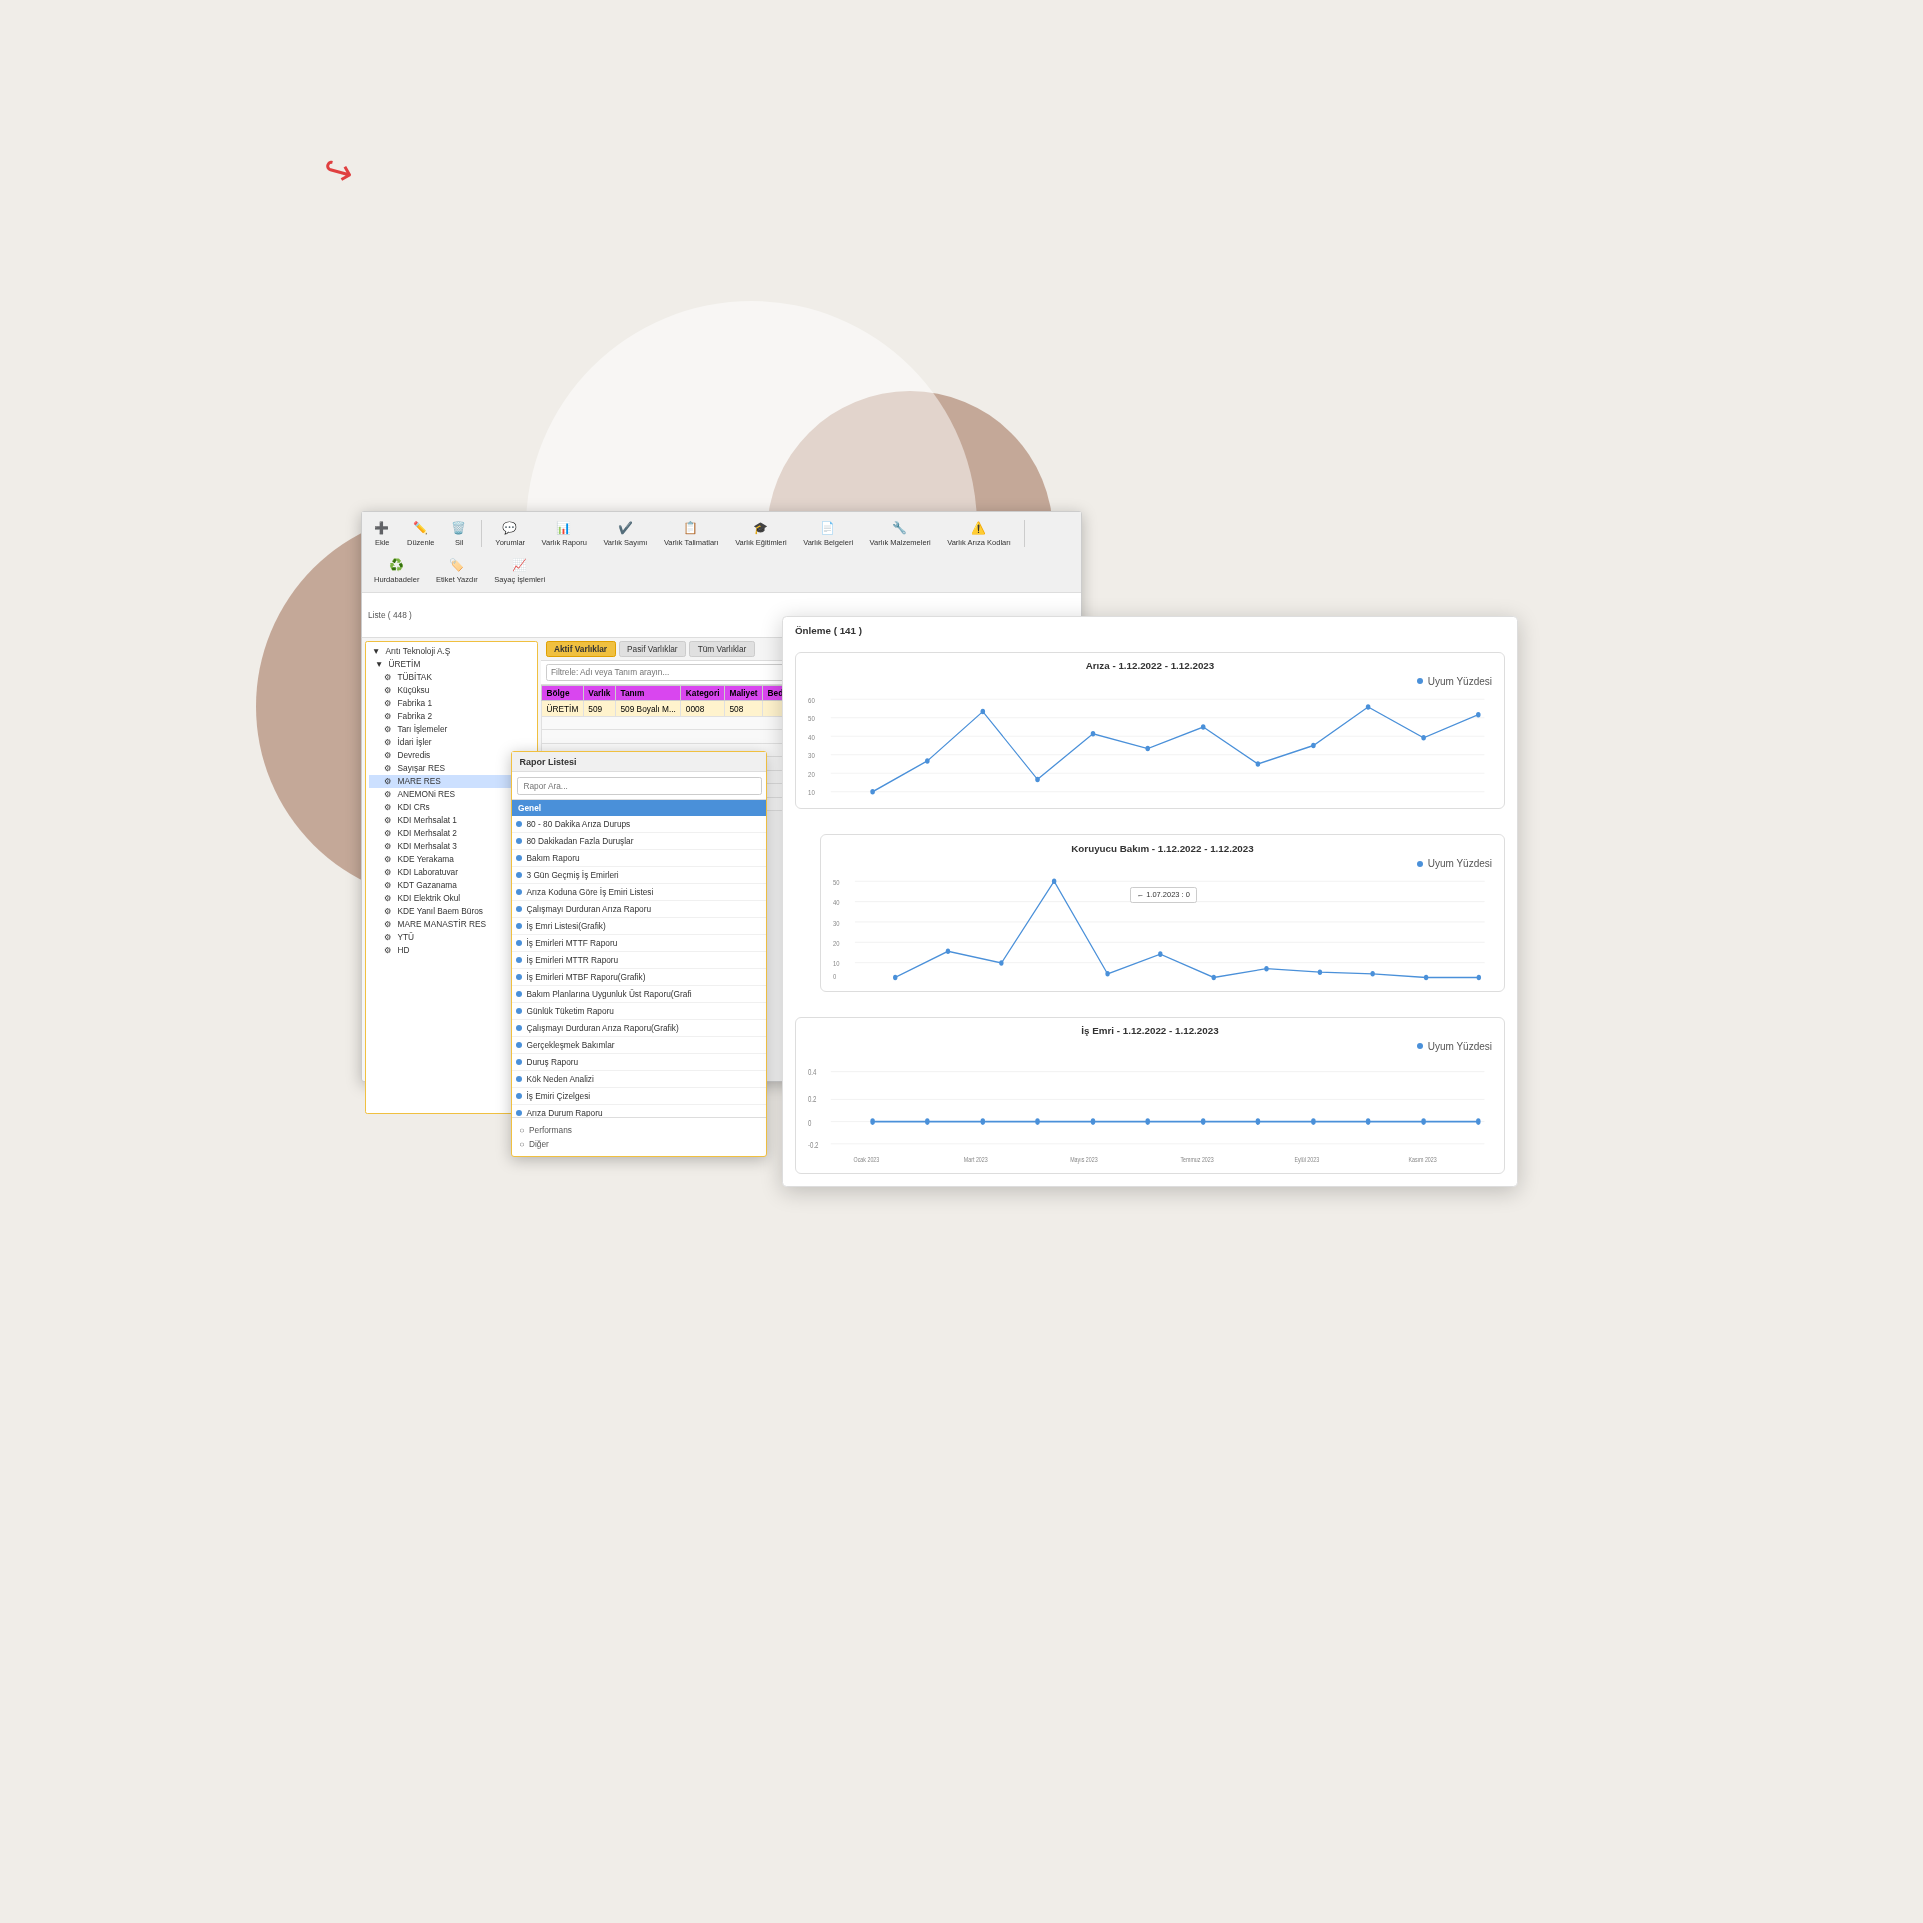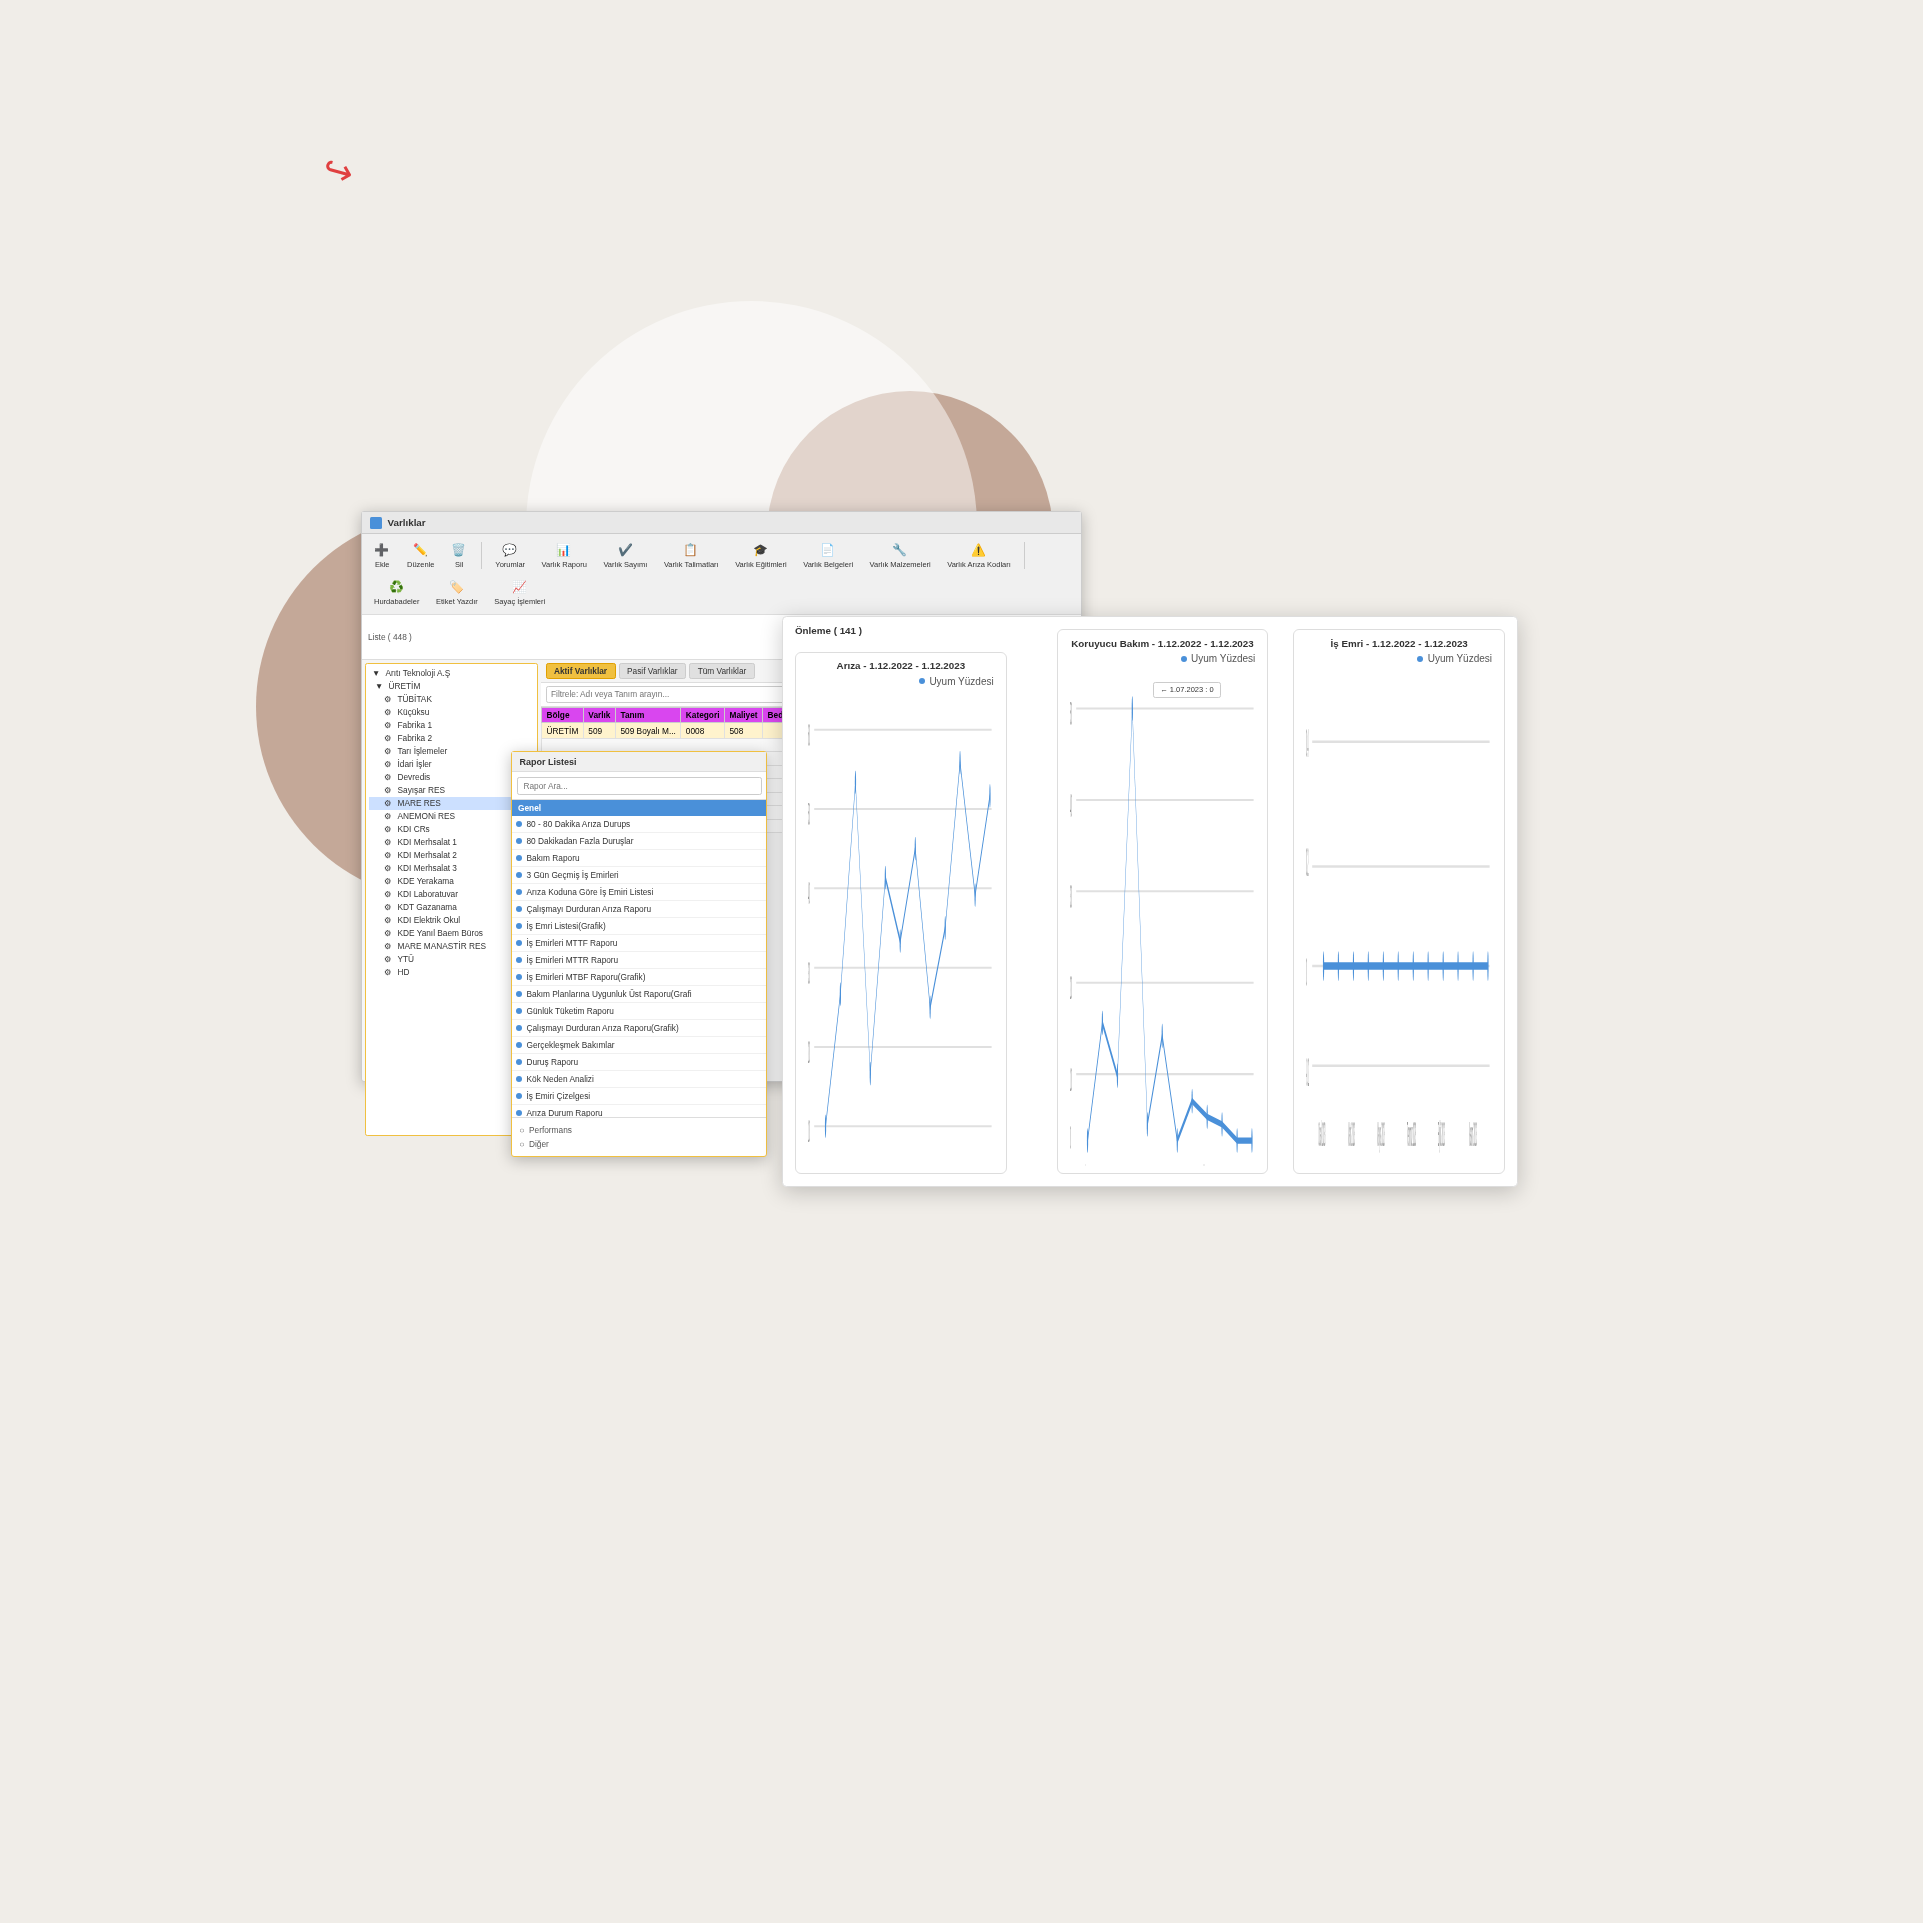--- a/index.html
+++ b/index.html
@@ -355,21 +355,21 @@
       top: 105px;
       left: 421px;
       width: 736px;
       height: 571px;
       background: #fff;
       border: 0.8px solid #ddd;
       border-radius: 4.5px;
       box-shadow: 0 4.5px 22.5px rgba(0,0,0,0.2);
       z-index: 4;
       display: flex;
-      flex-direction: row;
+      flex-direction: column;
       padding: 12px;
       gap: 25px;
       overflow: hidden;
     }
     .chart-block {
       flex: 1;
       border: 0.8px solid #ddd;
       border-radius: 6px;
       padding: 7.5px 12px;
       display: flex;
@@ -435,24 +435,20 @@
 <div class="blob blob-brown"></div>
 <div class="blob blob-brown2"></div>
 <div class="blob blob-white"></div>
 
 <div class="arrow-indicator">↪</div>
 
 <div class="windows-container">
 
   <div class="varliklar-window">
 
-    <div class="window-titlebar">
-      <span class="titlebar-icon"></span>
-      <span>Varlıklar</span>
-    </div>
 
     <div class="toolbar">
       <button class="toolbar-btn btn-add">
         <span class="btn-icon">➕</span>
         <span>Ekle</span>
       </button>
       <button class="toolbar-btn btn-edit">
         <span class="btn-icon">✏️</span>
         <span>Düzenle</span>
       </button>

